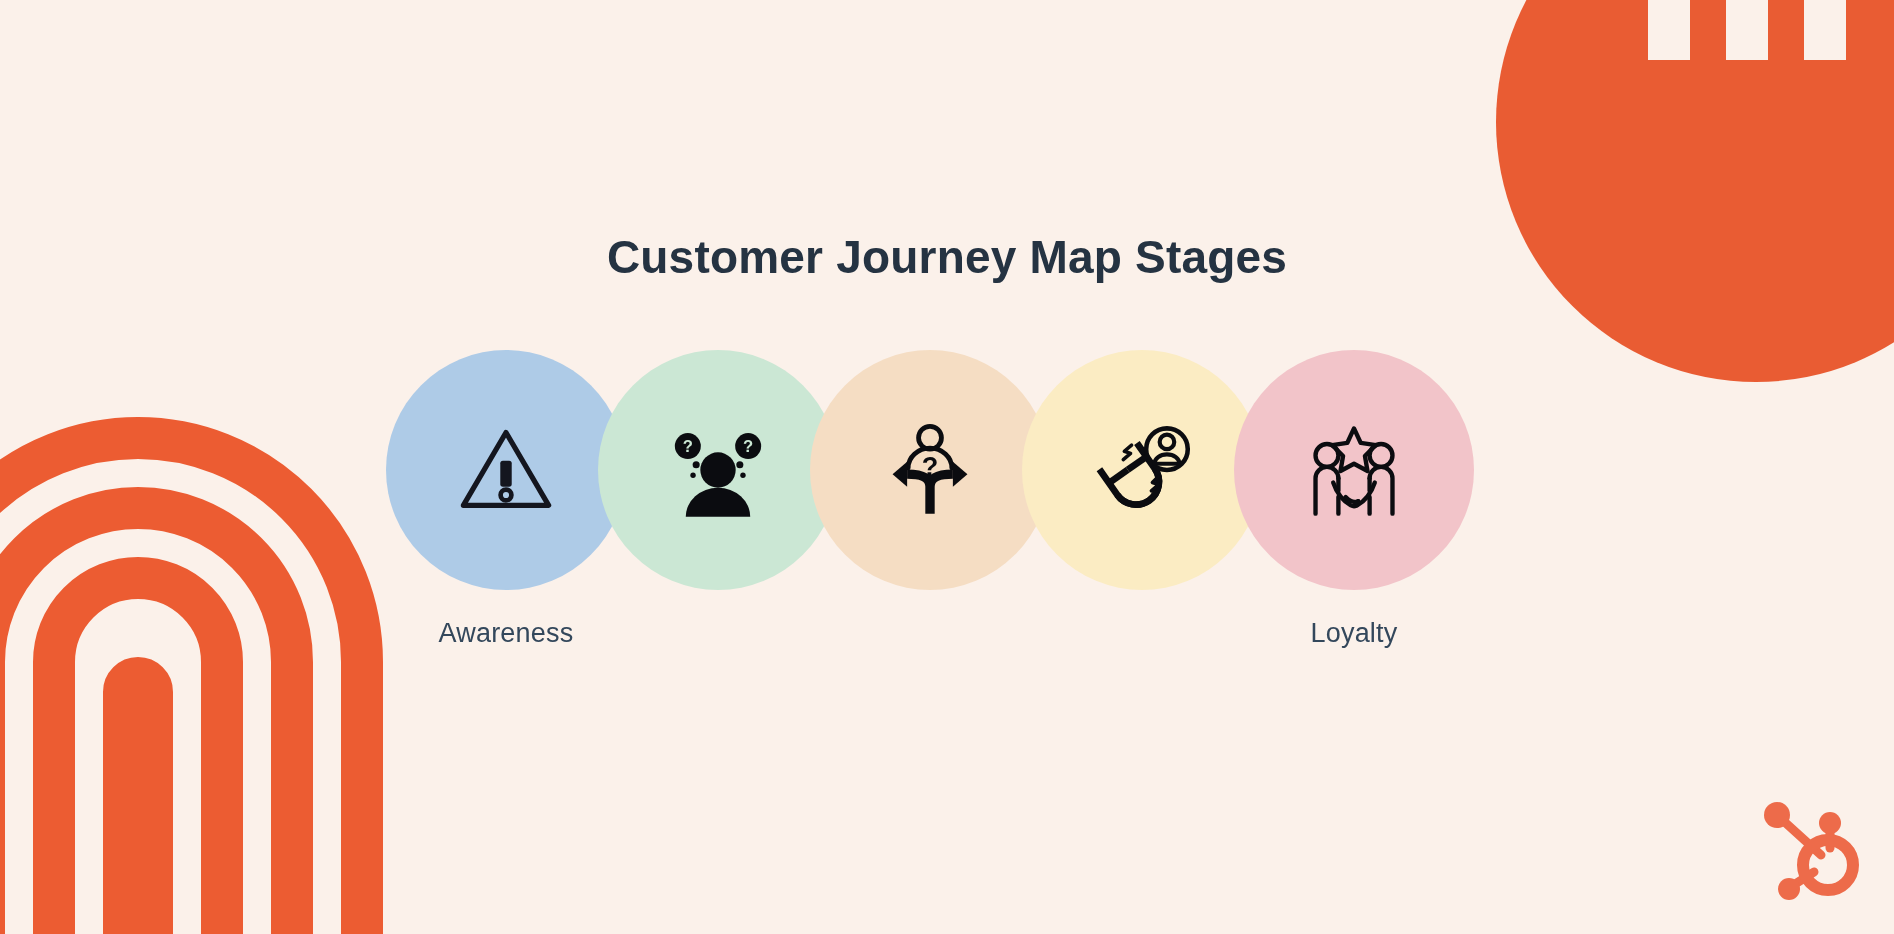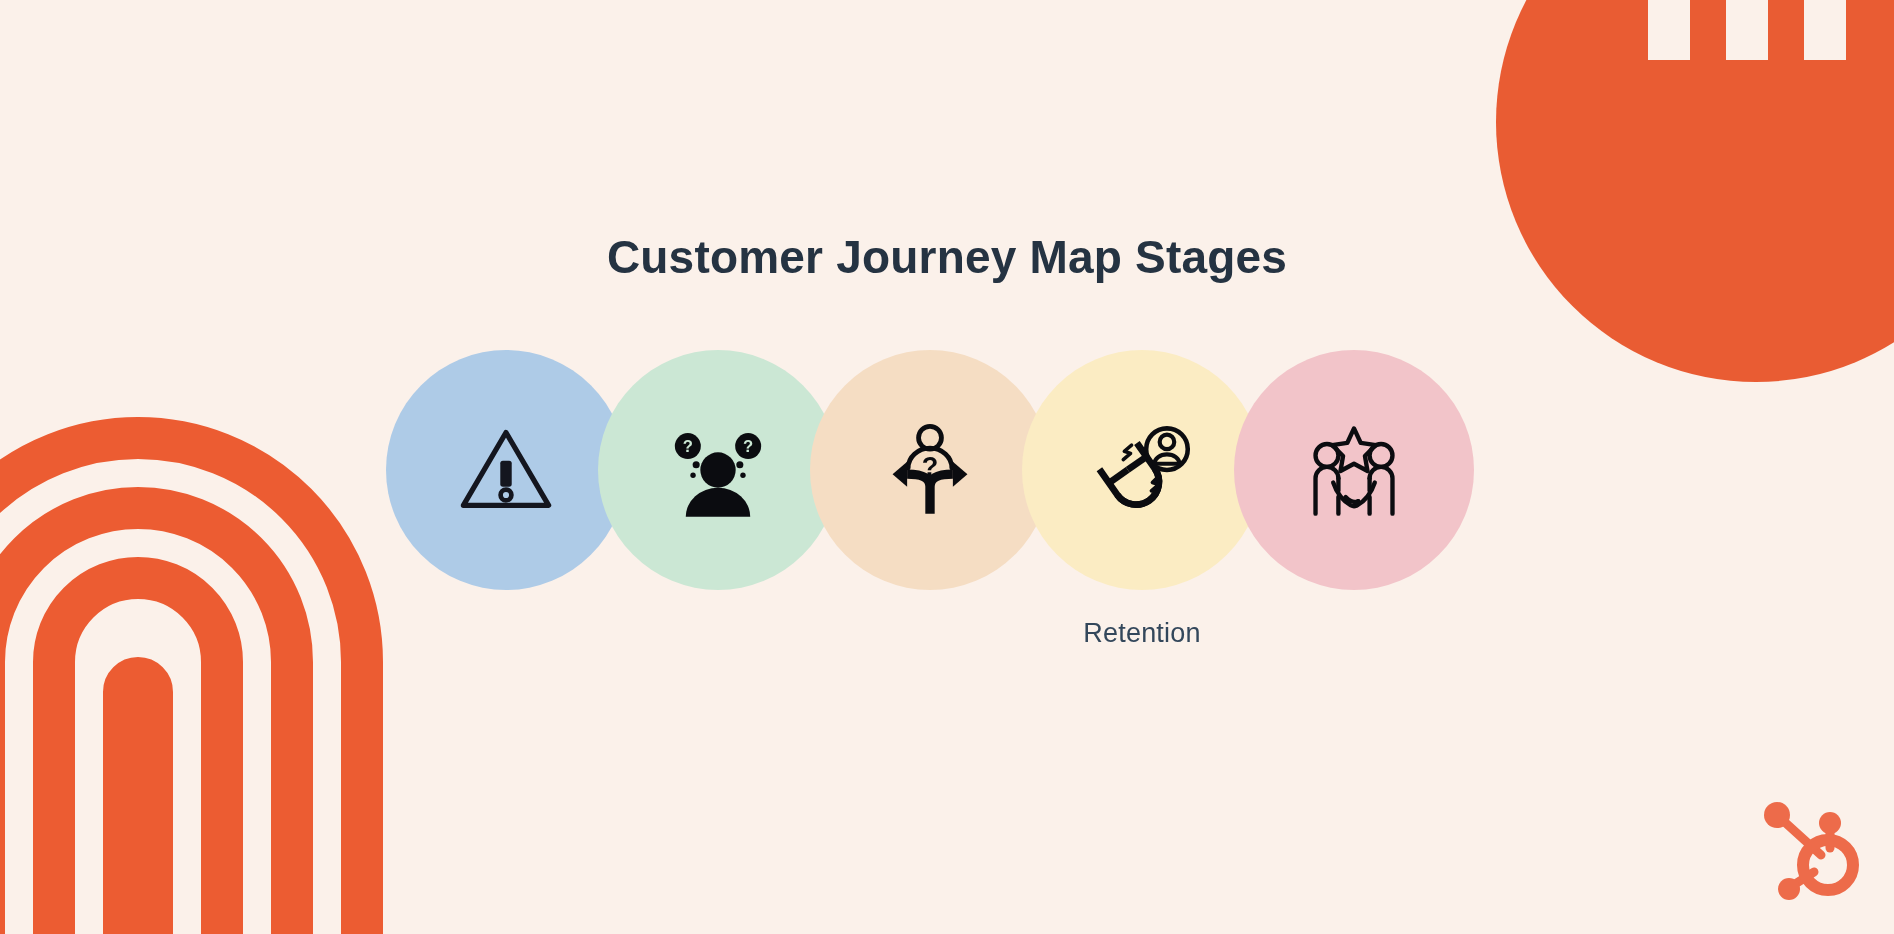--- a/index.html
+++ b/index.html
@@ -152,20 +152,21 @@
   <div class="stages">
 
     <div class="stage-item" style="left:0px; z-index:1;">
       <div class="stage-bubble" style="background:#aecbe7;">
         <svg class="stage-icon" viewBox="0 0 100 100" aria-hidden="true">
           <path d="M50 14 L91 84 L9 84 Z" fill="none" stroke="#14161f" stroke-width="5" stroke-linejoin="round"></path>
           <rect x="44.5" y="41" width="11" height="25" rx="2.5" fill="#14161f"></rect>
           <circle cx="50" cy="74" r="5.2" fill="none" stroke="#14161f" stroke-width="4.5"></circle>
         </svg>
       </div>
+      <div class="stage-label">Awareness</div>
     </div>
 
     <div class="stage-item" style="left:212px; z-index:2;">
       <div class="stage-bubble" style="background:#cbe7d4;">
         <svg class="stage-icon" viewBox="0 0 100 100" aria-hidden="true">
           <circle cx="50" cy="50" r="17" fill="#0b0c10"></circle>
           <path d="M19 95 a31 28 0 0 1 62 0 Z" fill="#0b0c10"></path>
           <circle cx="21" cy="27" r="12.5" fill="#0b0c10"></circle>
           <circle cx="79" cy="27" r="12.5" fill="#0b0c10"></circle>
           <text x="21" y="33" font-family="'Liberation Sans',sans-serif" font-size="16" font-weight="700" fill="#cbe7d4" text-anchor="middle">?</text>
@@ -201,21 +202,20 @@
             <line x1="20" y1="48" x2="42" y2="48" stroke="#0b0c10" stroke-width="6.5"></line>
             <line x1="42" y1="48" x2="64" y2="48" stroke="#0b0c10" stroke-width="6.5"></line>
           </g>
           <circle cx="74" cy="30" r="20" fill="none" stroke="#0b0c10" stroke-width="4.4"></circle>
           <circle cx="74" cy="23" r="7" fill="none" stroke="#0b0c10" stroke-width="4"></circle>
           <path d="M62 44 a12 9 0 0 1 24 0 Z" fill="none" stroke="#0b0c10" stroke-width="4" stroke-linejoin="round"></path>
           <path d="M40 26 L33 32 L39 34 L32 40" fill="none" stroke="#0b0c10" stroke-width="3.4" stroke-linejoin="round" stroke-linecap="round"></path>
           <path d="M66 56 L60 62 L66 64 L59 70" fill="none" stroke="#0b0c10" stroke-width="3.4" stroke-linejoin="round" stroke-linecap="round"></path>
         </svg>
       </div>
-      <div class="stage-label">Retention</div>
     </div>
 
     <div class="stage-item" style="left:848px; z-index:5;">
       <div class="stage-bubble" style="background:#f2c4c9;">
         <svg class="stage-icon" viewBox="0 0 100 100" aria-hidden="true">
           <g fill="none" stroke="#0b0c10" stroke-width="4.2" stroke-linecap="round" stroke-linejoin="round">
             <path d="M50 10 L56.5 24 L71 26 L60.5 36.5 L63 51 L50 44 L37 51 L39.5 36.5 L29 26 L43.5 24 Z"></path>
             <circle cx="24" cy="36" r="11"></circle>
             <path d="M13 92 L13 58 a11 11 0 0 1 22 0"></path>
             <path d="M35 58 L35 70"></path>
@@ -223,16 +223,17 @@
             <circle cx="76" cy="36" r="11"></circle>
             <path d="M87 92 L87 58 a11 11 0 0 0 -22 0"></path>
             <path d="M65 58 L65 70"></path>
             <path d="M65 92 L65 76"></path>
             <path d="M30 62 C34 74 40 80 47 84 C51 86 54 84 54 80"></path>
             <path d="M70 62 C66 74 60 80 53 84"></path>
             <path d="M42 76 C46 80 50 82 54 80"></path>
           </g>
         </svg>
       </div>
+      <div class="stage-label">Loyalty</div>
     </div>
 
   </div>
 </div>
 
 </body></html>

